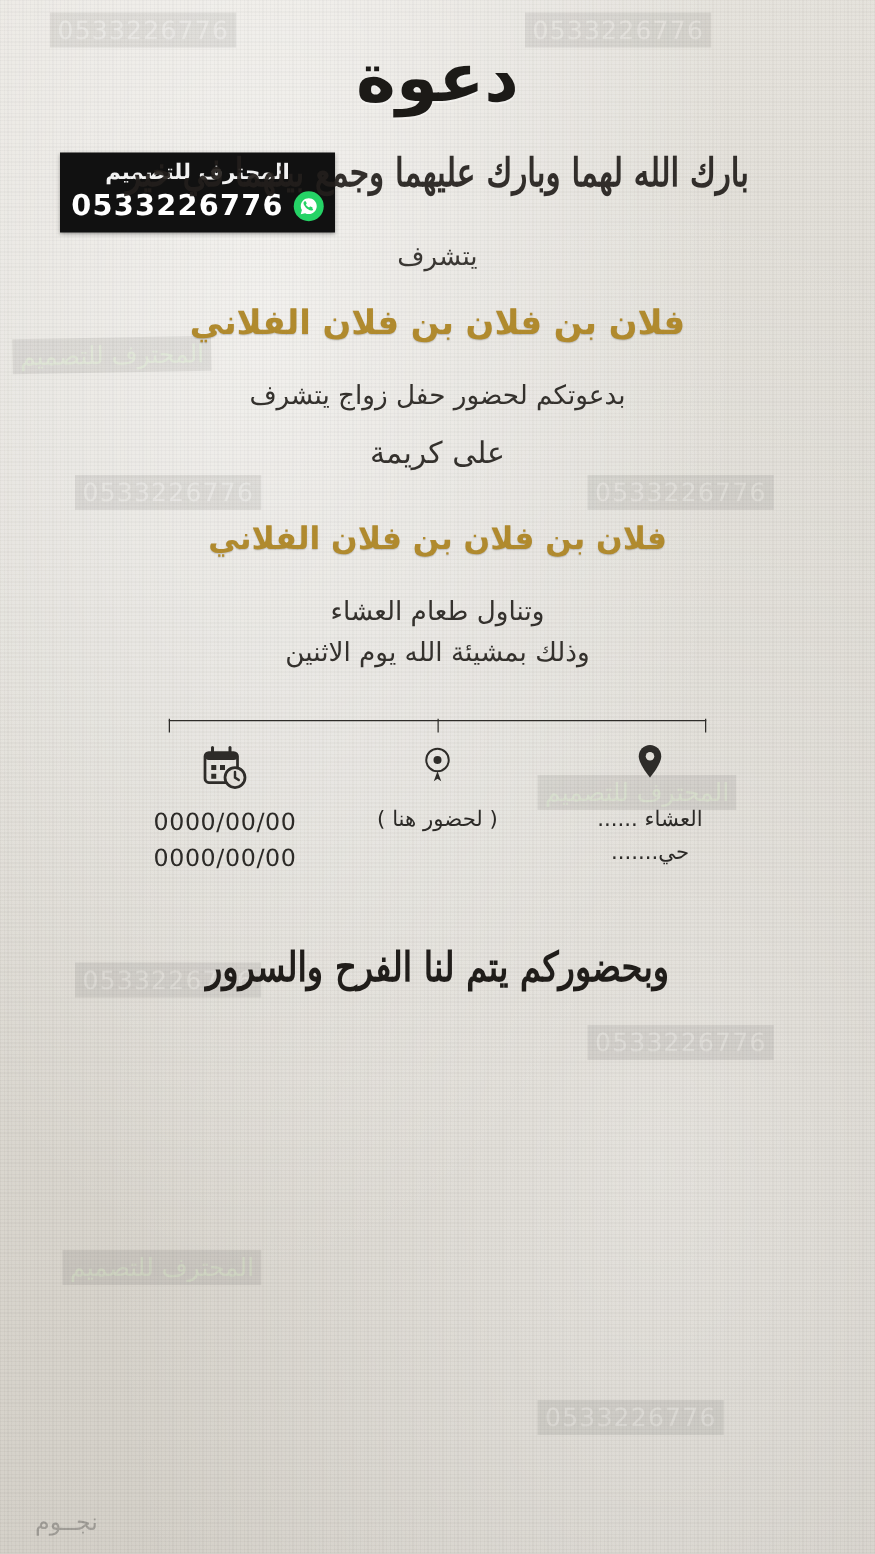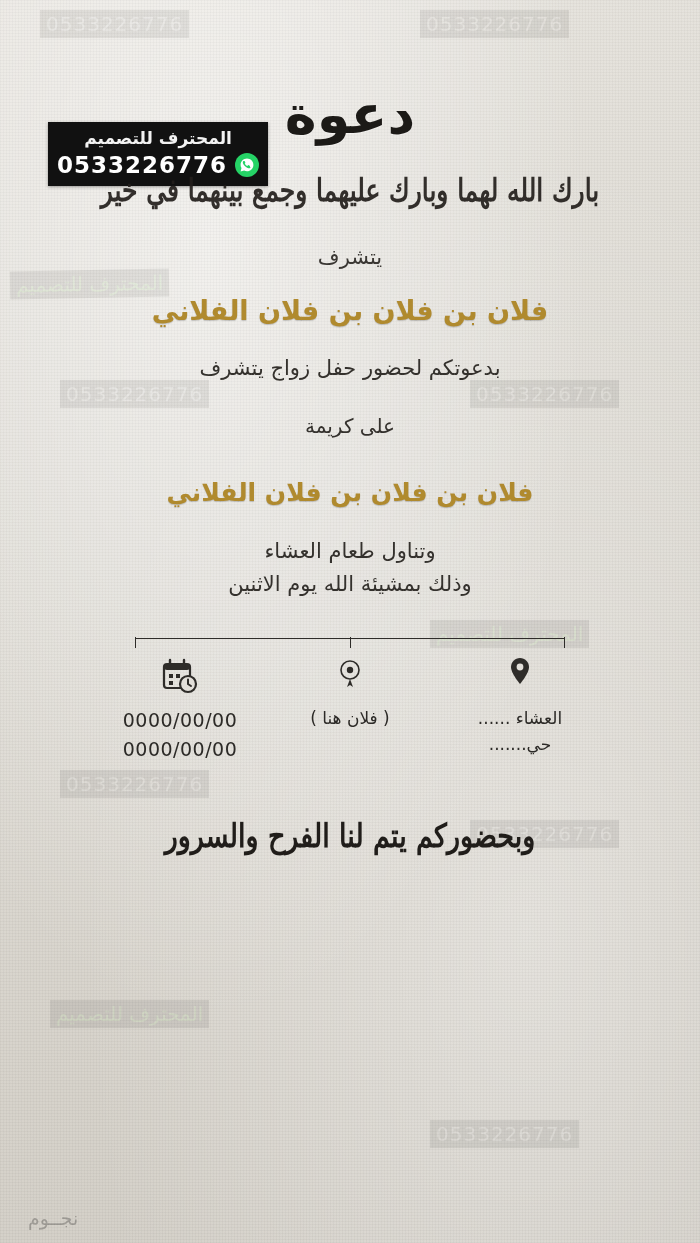--- a/index.html
+++ b/index.html
@@ -52,21 +52,21 @@
   .wm.g { color: #9fd18a; }
   .content {
     position: relative;
     z-index: 3;
     width: 100%;
     height: 100%;
     text-align: center;
   }
   .dawah {
     margin: 0;
-    padding-top: 88px;
+    padding-top: 36px;
     font-size: 54px;
     font-weight: bold;
     color: #1c1a17;
     font-family: "DejaVu Sans", "Liberation Sans", sans-serif;
     letter-spacing: -2px;
     line-height: 1;
     text-shadow: 0 1px 0 rgba(255,255,255,0.4);
   }
   .badge {
     position: absolute;
@@ -139,23 +139,23 @@
   }
   .groom {
     margin-top: 40px;
     font-size: 42px;
     font-weight: bold;
     color: #b08a2e;
     text-shadow: 0 2px 2px rgba(0,0,0,0.2);
     letter-spacing: 1px;
   }
   .line-on {
-    font-size: 20px;
+    font-size: 24px;
     color: #34312d;
-    margin-top: 34px;
+    margin-top: 20px;
     text-align: center;
   }
   .name-gold-lg2 {
     margin-top: 40px;
     font-size: 25px;
     font-weight: bold;
     color: #b08a2e;
     text-shadow: 0 1px 1px rgba(0,0,0,0.18);
   }
   .dinner {
@@ -302,21 +302,21 @@
       </div>
 
       <div class="col center">
         <div class="ic">
           <svg width="30" height="40" viewBox="0 0 30 40" aria-hidden="true">
             <circle cx="15" cy="14" r="9" fill="none" stroke="#2e2c29" stroke-width="1.6"></circle>
             <circle cx="15" cy="14" r="3.2" fill="#2e2c29"></circle>
             <path d="M15 23 L12 31 L15 29 L18 31 Z" fill="#2e2c29"></path>
           </svg>
         </div>
-        <div class="col-text">( فلان هنا )</div>
+        <div class="col-text">( لحضور هنا )</div>
       </div>
 
       <div class="col left">
         <div class="ic">
           <svg width="40" height="40" viewBox="0 0 40 40" aria-hidden="true">
             <rect x="4" y="8" width="26" height="24" rx="3" fill="none" stroke="#2e2c29" stroke-width="2.2"></rect>
             <rect x="4" y="8" width="26" height="6" rx="3" fill="#2e2c29"></rect>
             <line x1="10" y1="4" x2="10" y2="10" stroke="#2e2c29" stroke-width="2.4" stroke-linecap="round"></line>
             <line x1="24" y1="4" x2="24" y2="10" stroke="#2e2c29" stroke-width="2.4" stroke-linecap="round"></line>
             <rect x="9" y="18" width="4" height="4" fill="#2e2c29"></rect>

